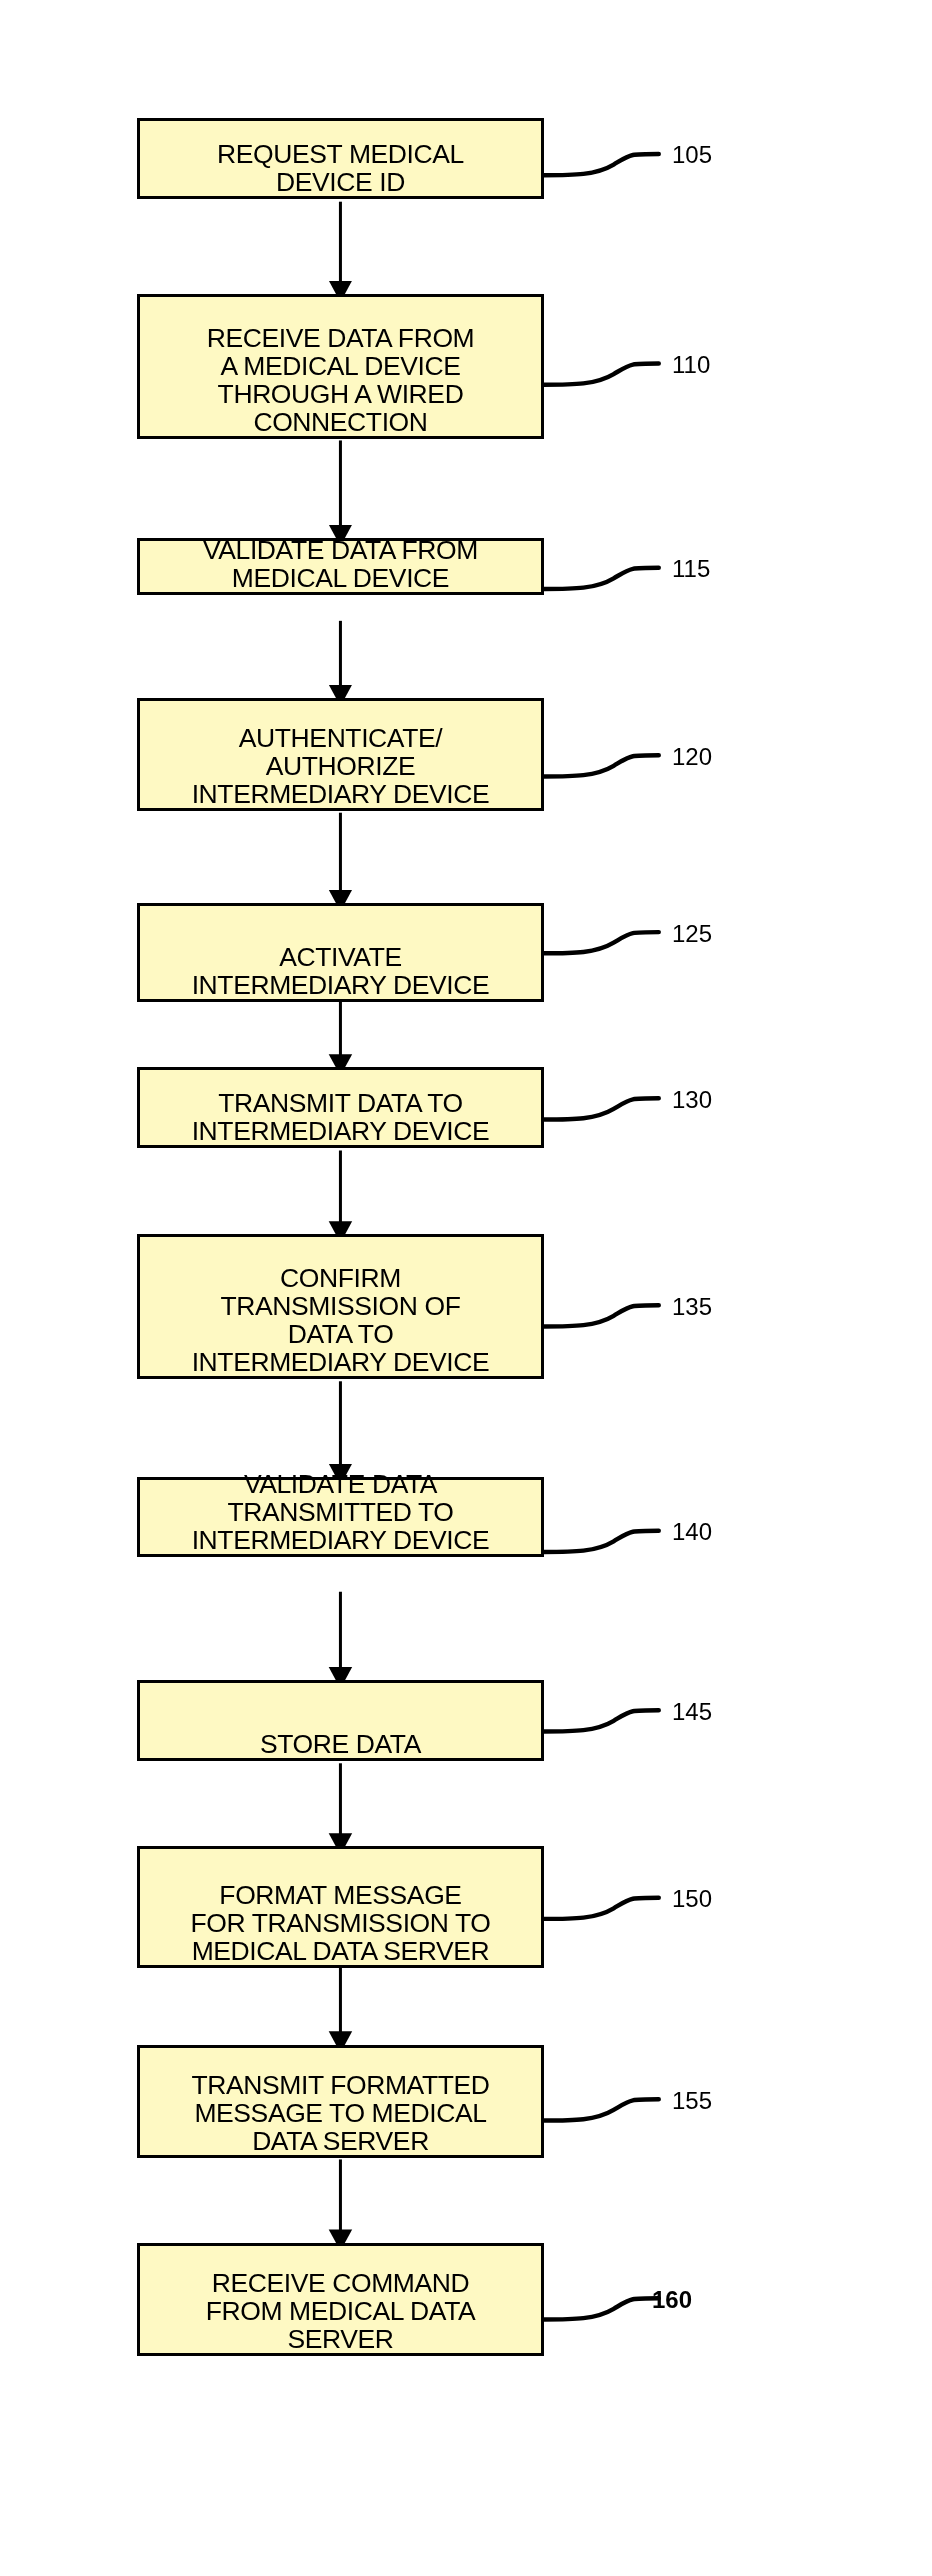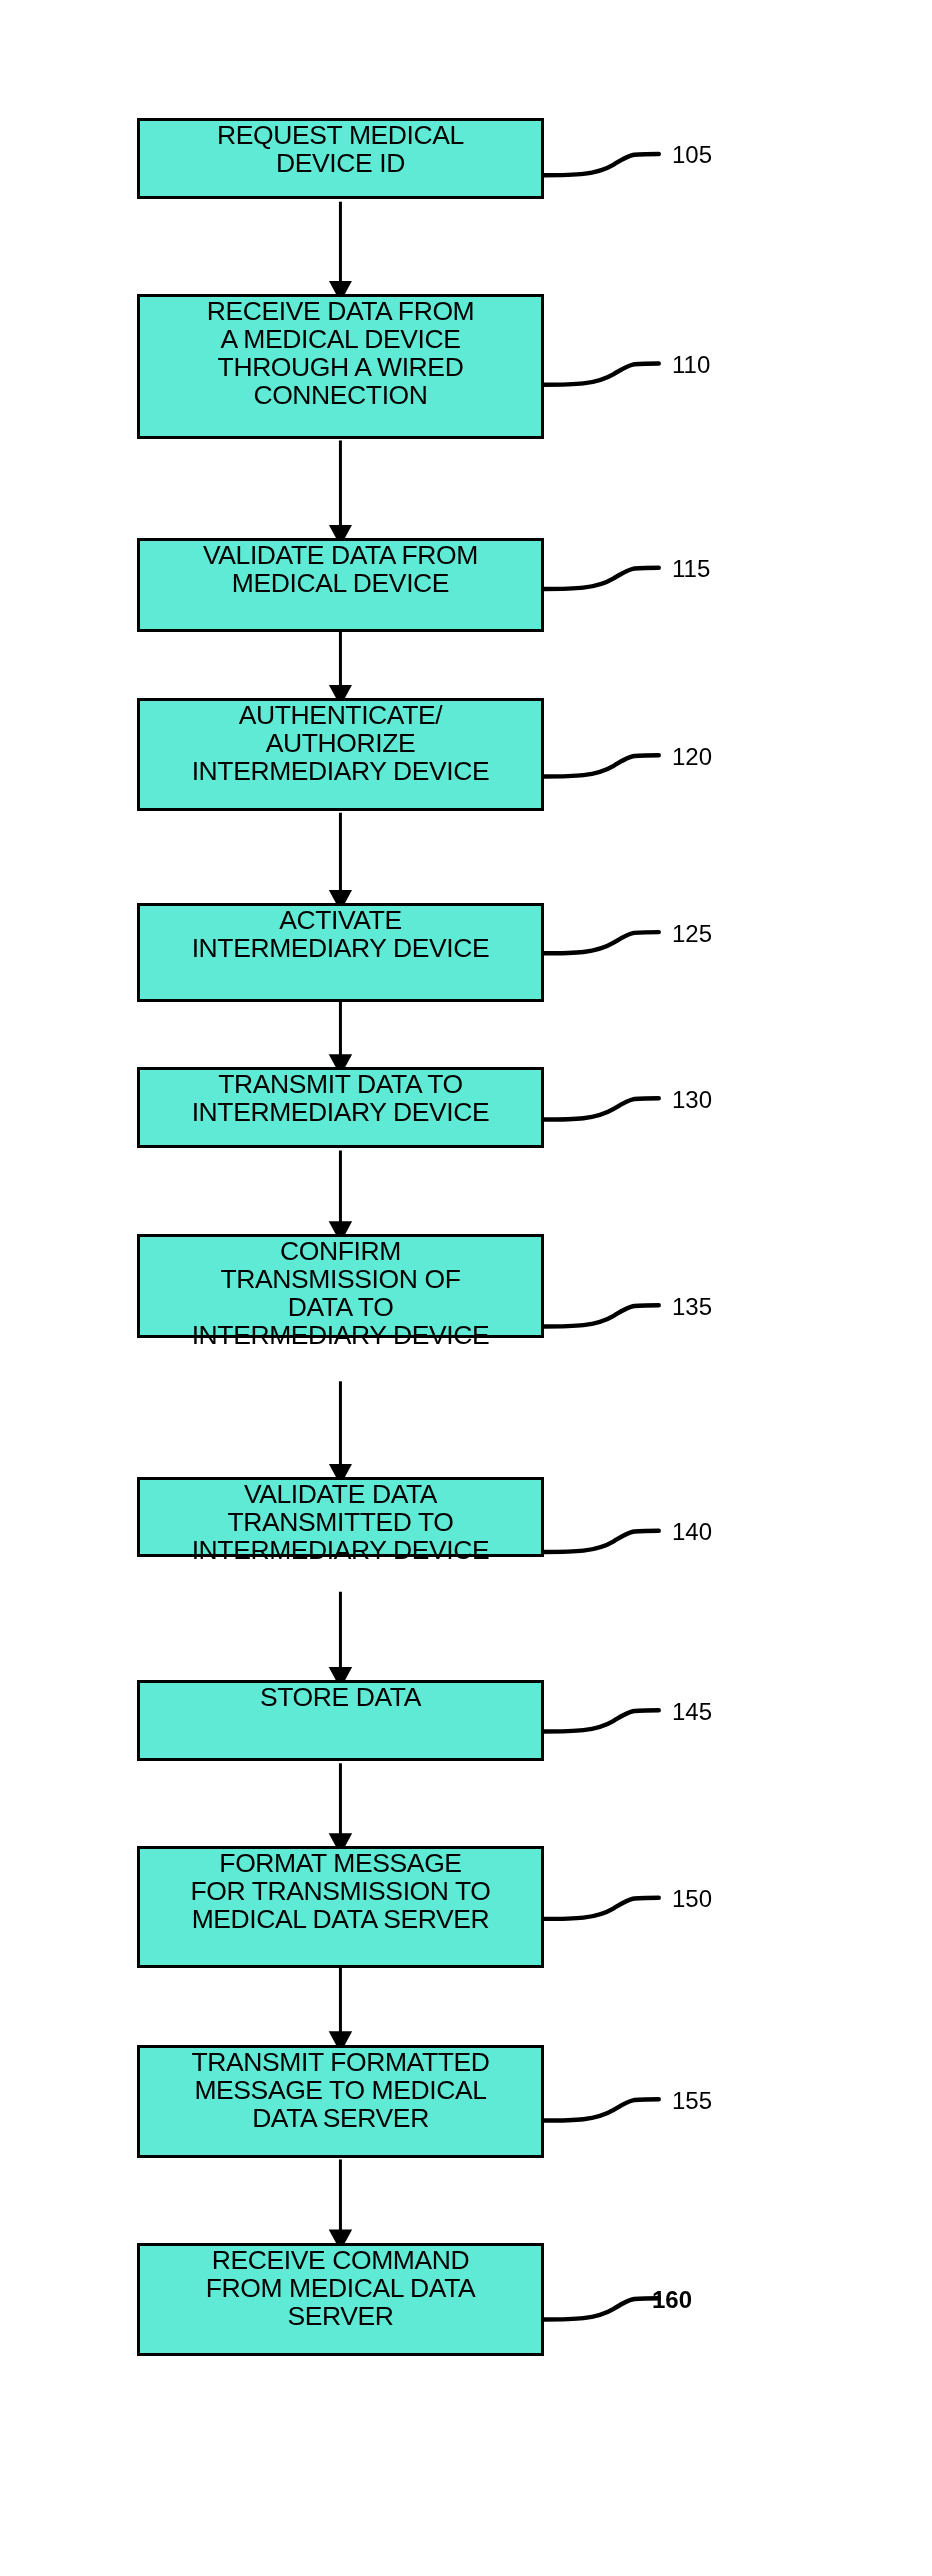--- a/index.html
+++ b/index.html
@@ -20,23 +20,23 @@
     left: 0;
     top: 0;
     width: 932px;
     height: 2576px;
   }
 
   .flow-step {
     position: absolute;
     box-sizing: border-box;
     border: 3.5px solid #000000;
-    background: #5eead4;
+    background: #fef9c3;
     display: flex;
-    align-items: flex-start;
+    align-items: flex-end;
     justify-content: center;
   }
 
   .step-label {
     font-family: "Liberation Sans", sans-serif;
     font-size: 26.5px;
     line-height: 1.06;
     letter-spacing: -0.4px;
     text-align: center;
     color: #000000;
@@ -113,42 +113,42 @@
 DEVICE ID</div>
       </div>
       <div class="ref-num" style="left: 672px; top: 141px;">105</div>
       <div class="flow-step" style="left: 137px; top: 294px; width: 407px; height: 145px;">
         <div class="step-label">RECEIVE DATA FROM
 A MEDICAL DEVICE
 THROUGH A WIRED
 CONNECTION</div>
       </div>
       <div class="ref-num" style="left: 672px; top: 351px;">110</div>
-      <div class="flow-step" style="left: 137px; top: 538px; width: 407px; height: 94px;">
+      <div class="flow-step" style="left: 137px; top: 538px; width: 407px; height: 57px;">
         <div class="step-label">VALIDATE DATA FROM
 MEDICAL DEVICE</div>
       </div>
       <div class="ref-num" style="left: 672px; top: 555px;">115</div>
       <div class="flow-step" style="left: 137px; top: 698px; width: 407px; height: 113px;">
         <div class="step-label">AUTHENTICATE/
 AUTHORIZE
 INTERMEDIARY DEVICE</div>
       </div>
       <div class="ref-num" style="left: 672px; top: 743px;">120</div>
       <div class="flow-step" style="left: 137px; top: 903px; width: 407px; height: 99px;">
         <div class="step-label">ACTIVATE
 INTERMEDIARY DEVICE</div>
       </div>
       <div class="ref-num" style="left: 672px; top: 920px;">125</div>
       <div class="flow-step" style="left: 137px; top: 1067px; width: 407px; height: 81px;">
         <div class="step-label">TRANSMIT DATA TO
 INTERMEDIARY DEVICE</div>
       </div>
       <div class="ref-num" style="left: 672px; top: 1086px;">130</div>
-      <div class="flow-step" style="left: 137px; top: 1234px; width: 407px; height: 104px;">
+      <div class="flow-step" style="left: 137px; top: 1234px; width: 407px; height: 145px;">
         <div class="step-label">CONFIRM
 TRANSMISSION OF
 DATA TO
 INTERMEDIARY DEVICE</div>
       </div>
       <div class="ref-num" style="left: 672px; top: 1293px;">135</div>
       <div class="flow-step" style="left: 137px; top: 1477px; width: 407px; height: 80px;">
         <div class="step-label">VALIDATE DATA
 TRANSMITTED TO
 INTERMEDIARY DEVICE</div>

